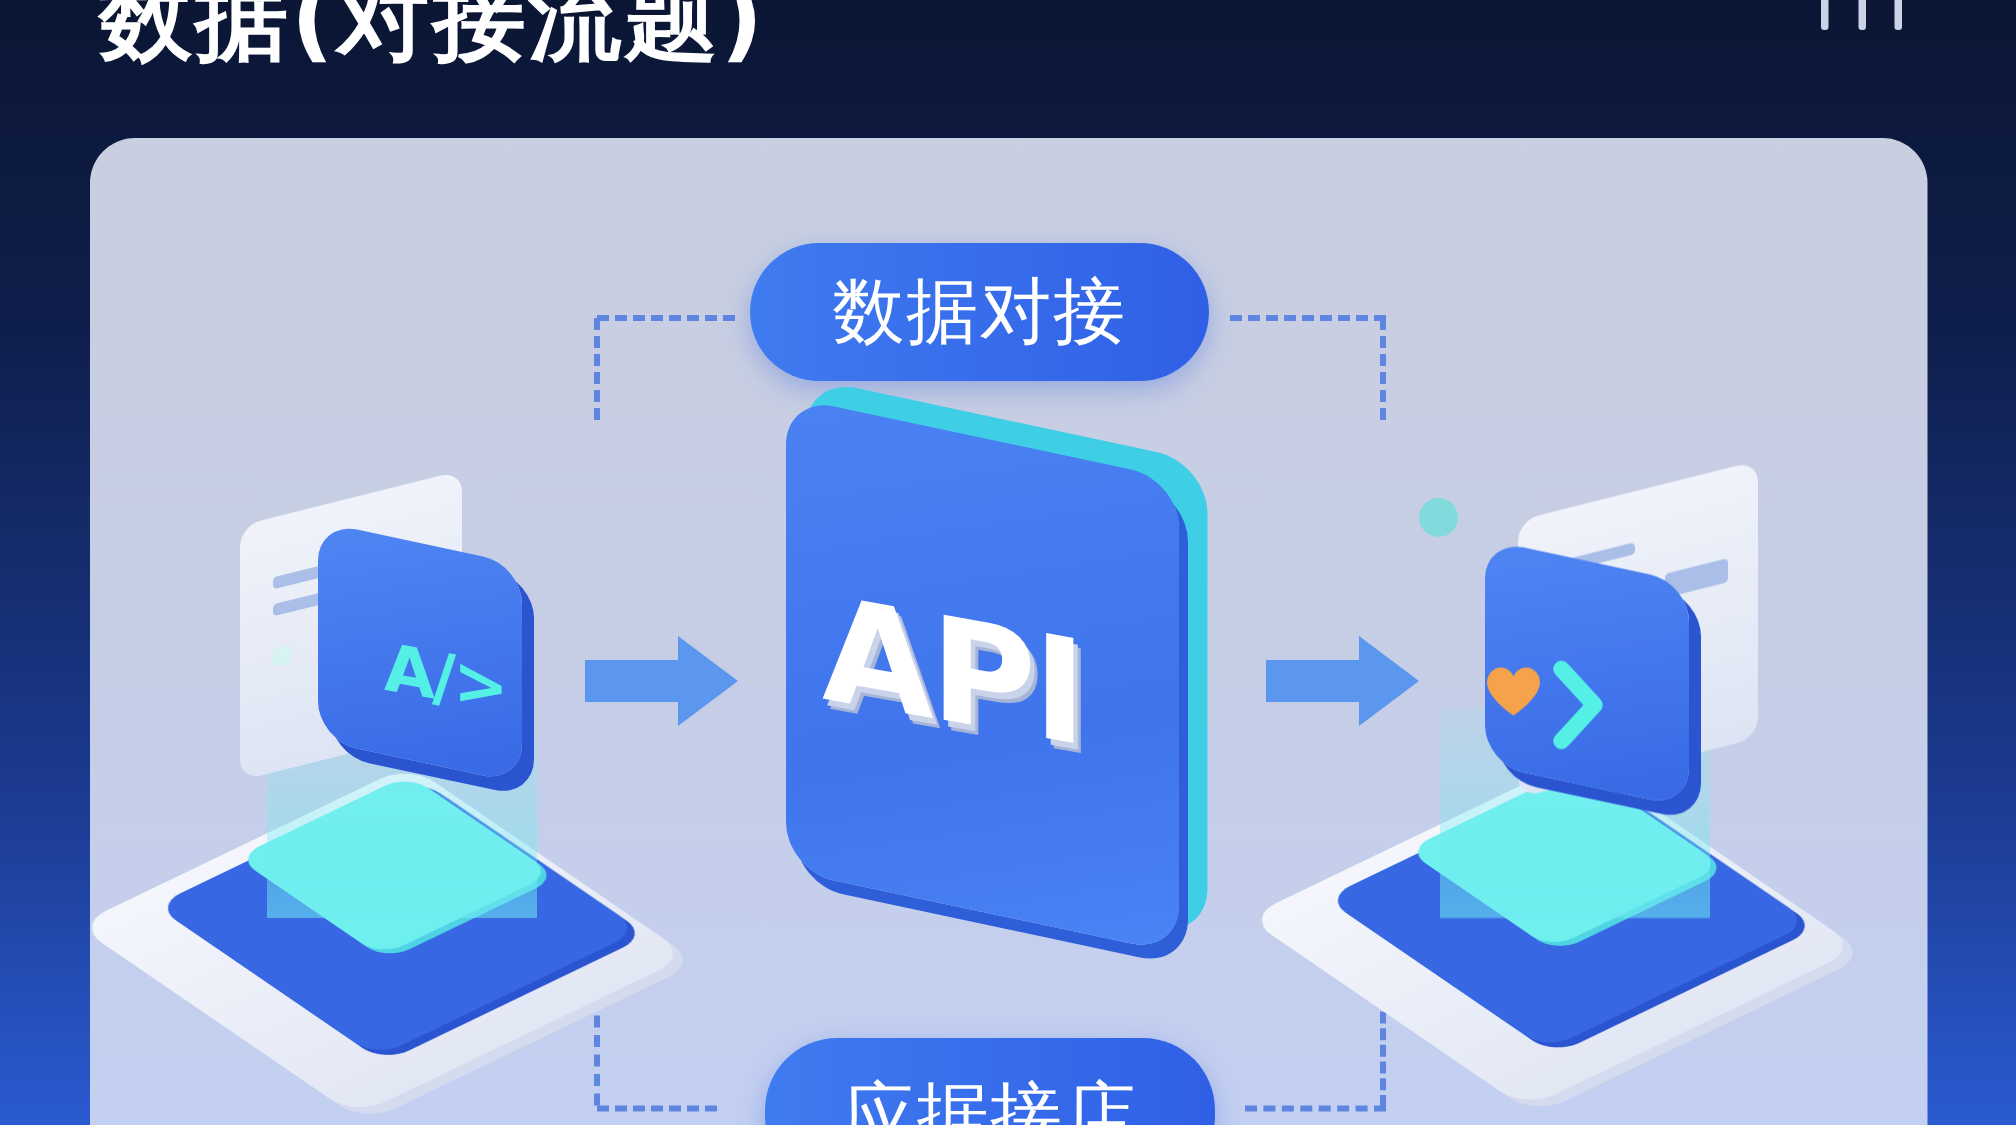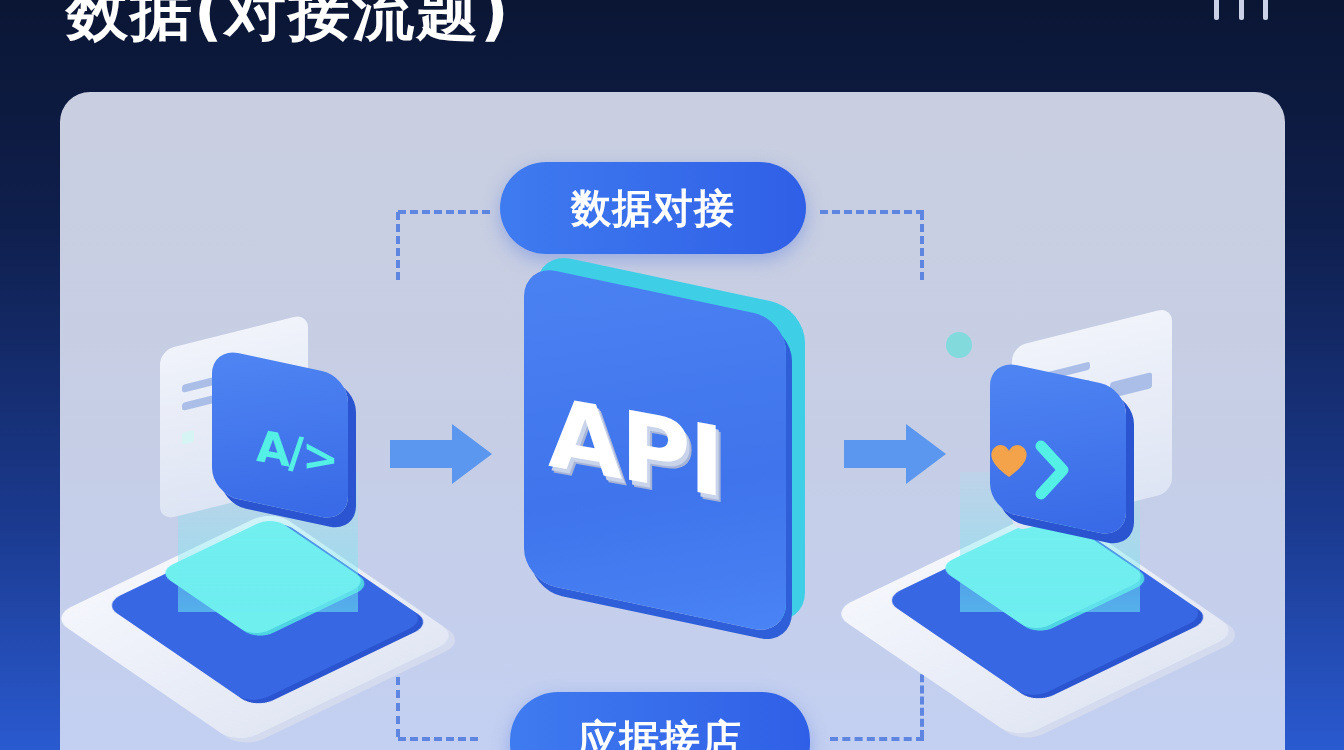--- a/index.html
+++ b/index.html
@@ -7,21 +7,21 @@
     background:linear-gradient(180deg,#0b1634 0%,#0f1f4d 30%,#1b3a8f 70%,#2a5ad0 100%);
     font-family:"DejaVu Sans","Liberation Sans",sans-serif;}
   .title{position:absolute;left:66px;top:-30px;font-size:62px;font-weight:bold;color:#ffffff;letter-spacing:2px;white-space:nowrap;}
   .menu-icon{position:absolute;left:1214px;top:0;width:54px;height:20px;display:flex;justify-content:space-between;}
   .menu-icon span{display:block;width:5px;height:20px;background:#c9d2e6;border-radius:0 0 2px 2px;}
   .panel{position:absolute;left:60px;top:92px;width:1225px;height:700px;border-radius:30px;
     background:linear-gradient(180deg,#c9cfe0 0%,#c6cee6 50%,#c3d0f3 100%);overflow:hidden;}
   .dash-h{position:absolute;height:0;border-top:4px dashed #5e86e0;}
   .dash-v{position:absolute;width:0;border-left:4px dashed #5e86e0;}
   .pill{position:absolute;border-radius:48px;background:linear-gradient(90deg,#3f7bf0 0%,#2f5fe6 100%);
-    box-shadow:0 6px 18px rgba(60,100,220,0.35);color:#fff;font-size:40px;font-weight:bold;
+    box-shadow:0 6px 18px rgba(60,100,220,0.35);color:#fff;font-size:48px;font-weight:normal;
     display:flex;align-items:center;justify-content:center;letter-spacing:1px;}
   .arrow{position:absolute;}
   .api-back{position:absolute;left:477px;top:188px;width:268px;height:318px;border-radius:34px;background:#3ecfe6;transform:skewY(12deg);}
   .api-front{position:absolute;left:464px;top:200px;width:262px;height:316px;border-radius:32px;
     background:linear-gradient(160deg,#4b82f2 0%,#3f74ec 60%,#4a84f5 100%);transform:skewY(12deg);
     box-shadow:6px 8px 0 #2f5fd8;}
   .api-text{position:absolute;left:488px;top:300px;font-size:96px;font-weight:bold;color:#ffffff;
     text-shadow:3px 4px 0 #c9d3ea,5px 6px 0 #a6b4d8;letter-spacing:-2px;transform:skewY(10deg);}
   .base-white{position:absolute;border-radius:26px;background:linear-gradient(180deg,#f4f6fc,#e2e7f4);
     transform:rotateX(55deg) rotateZ(-40deg);box-shadow:0 10px 0 #d4dbee;}

